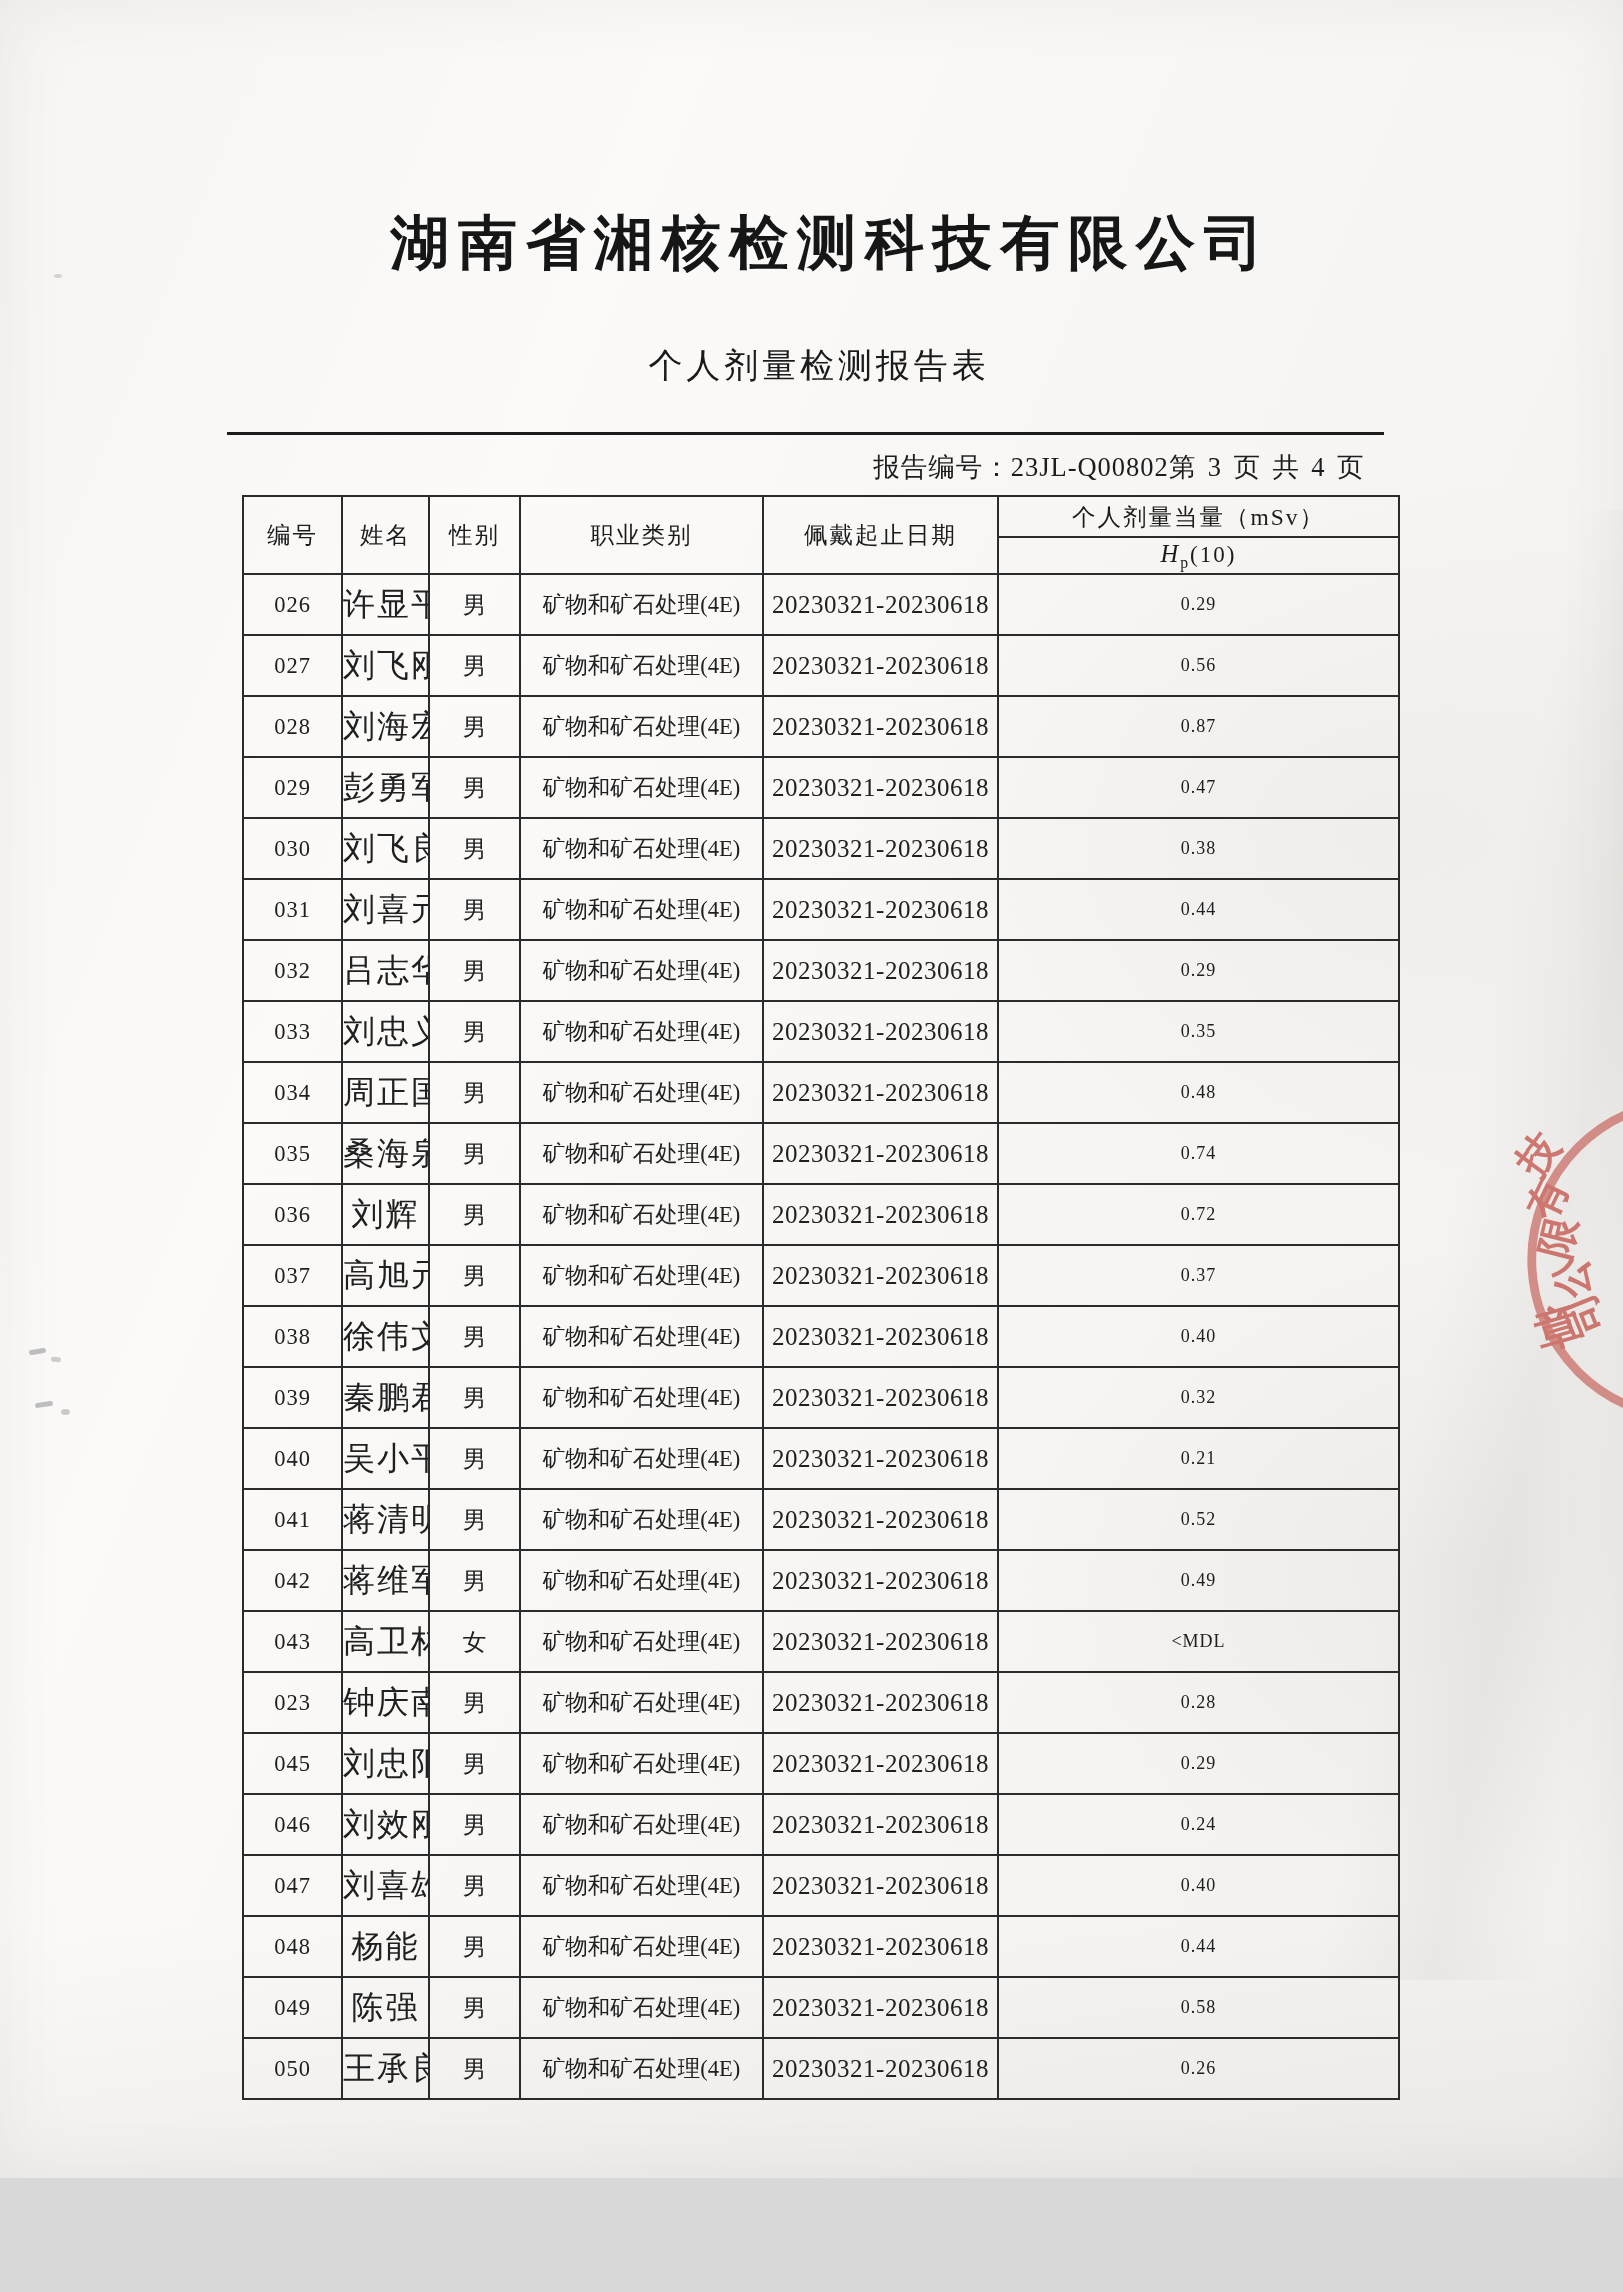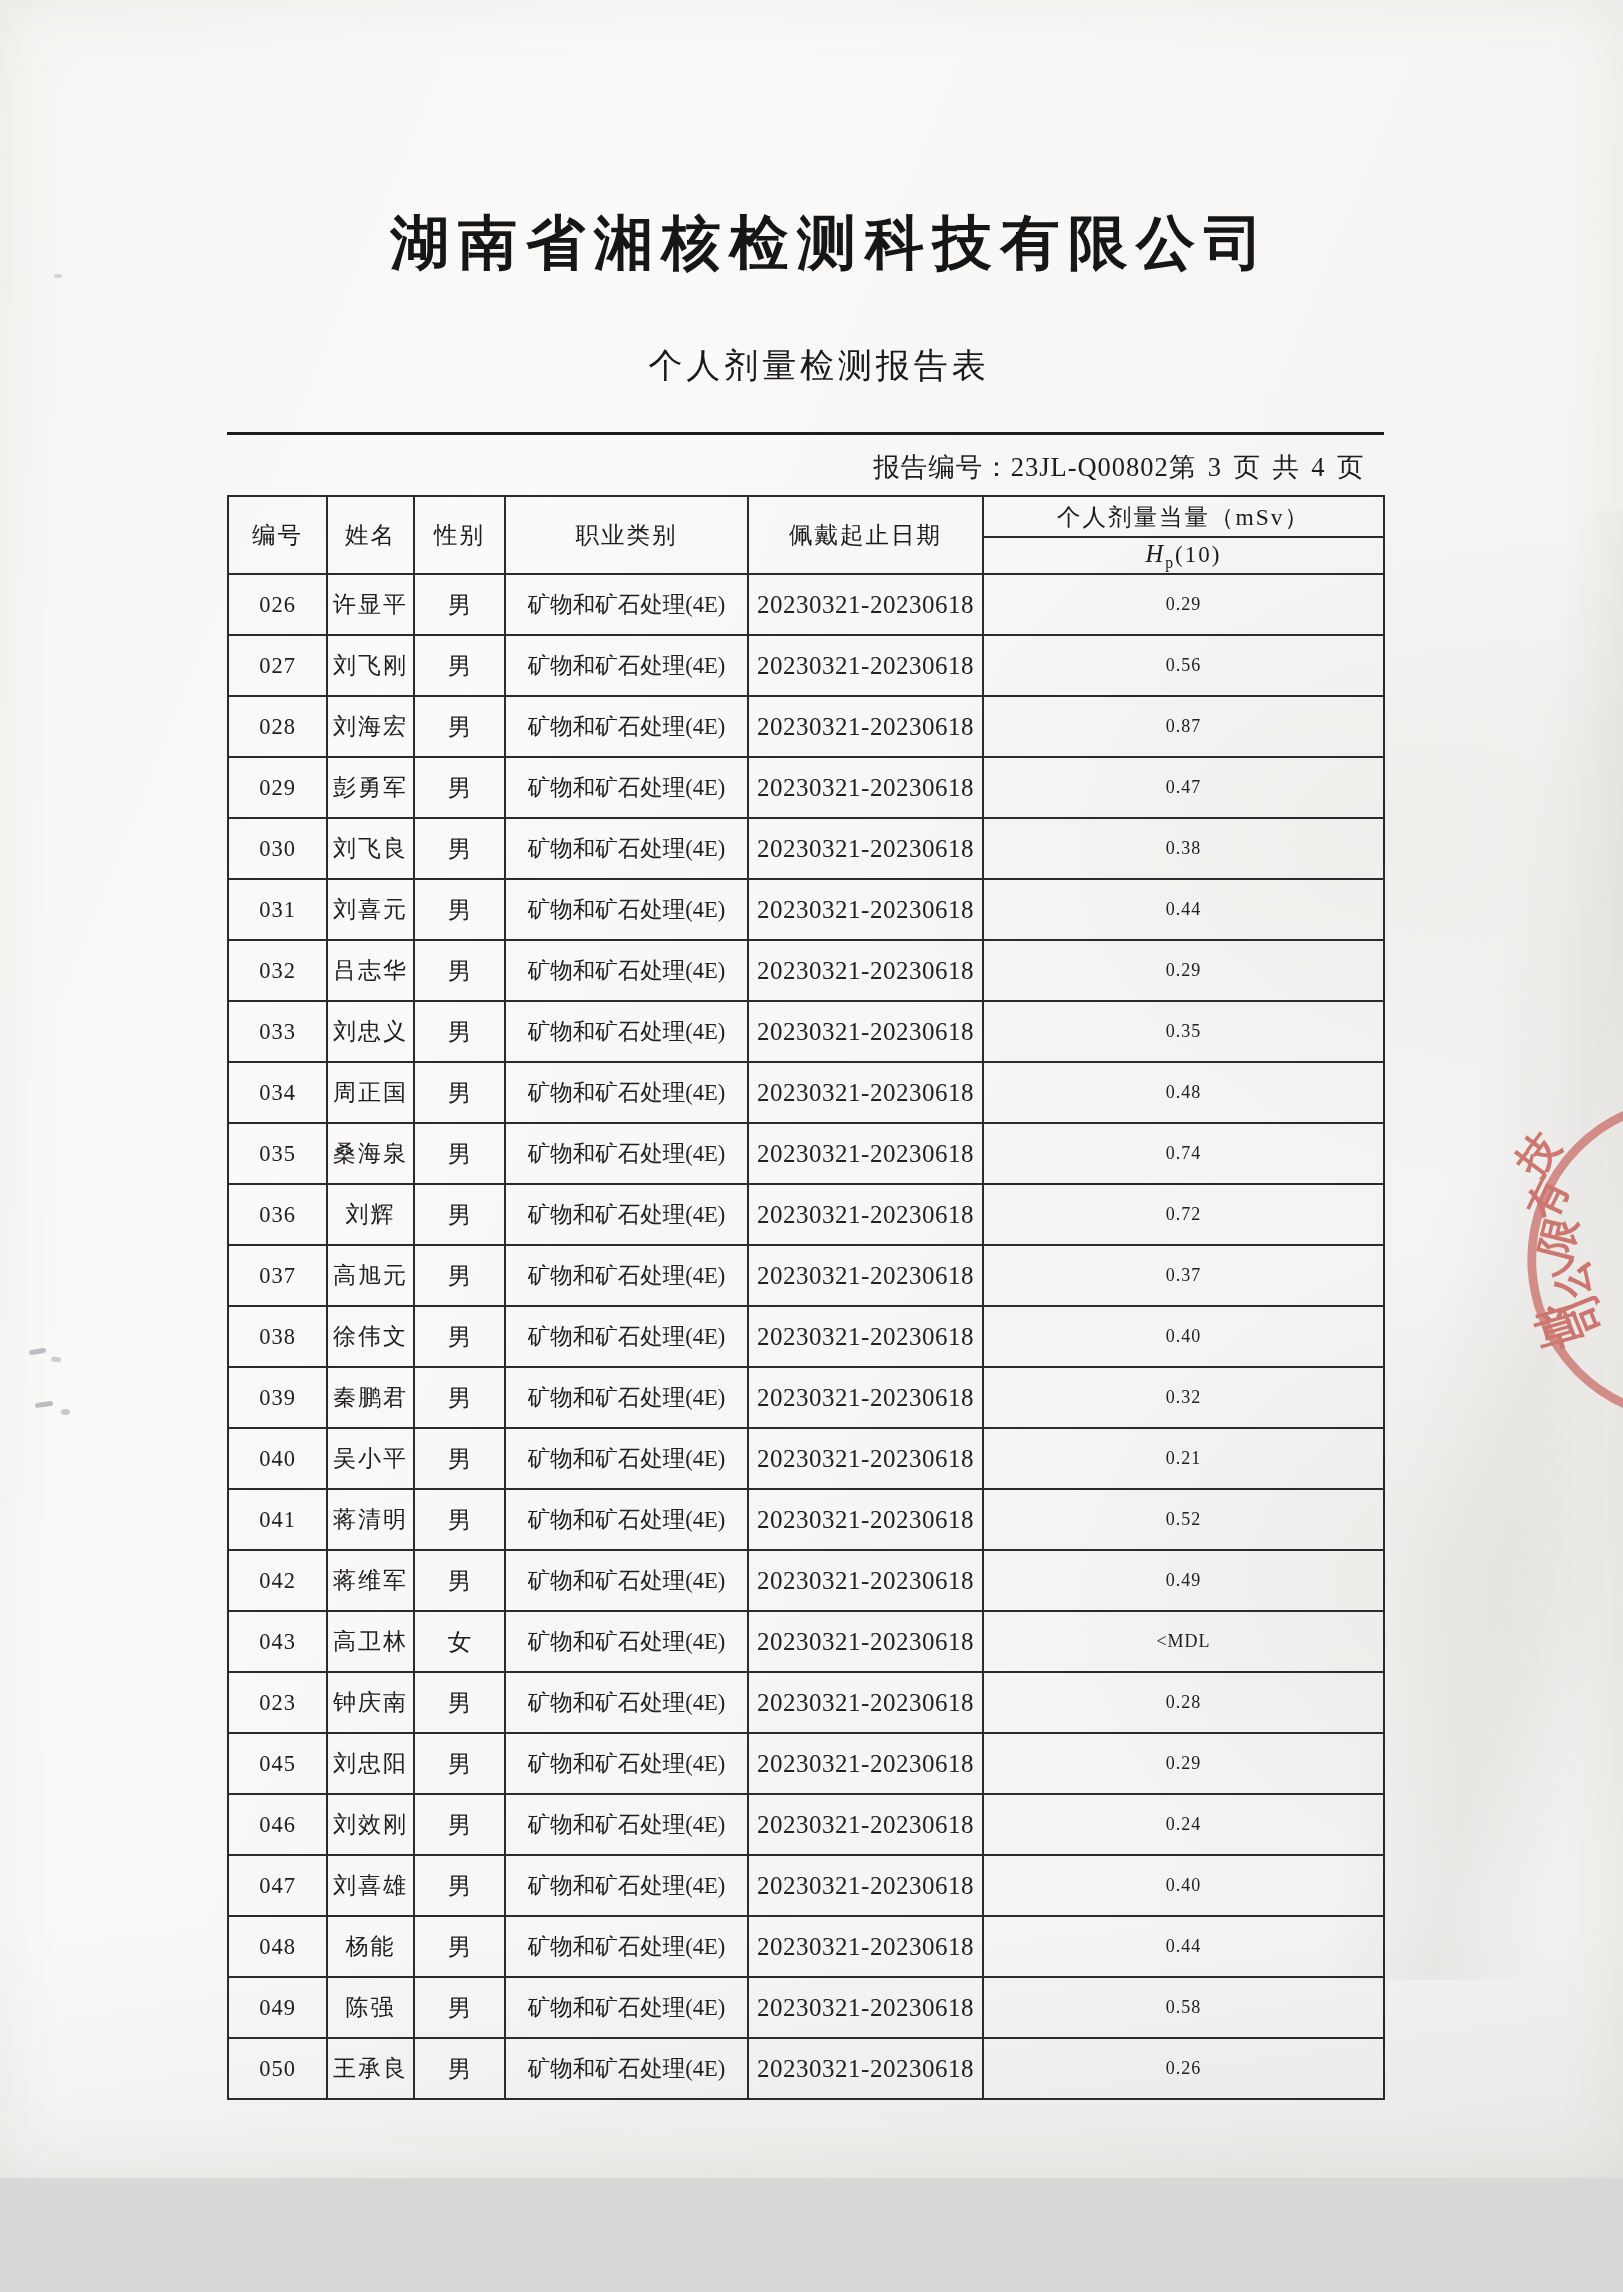--- a/index.html
+++ b/index.html
@@ -43,39 +43,39 @@
     background:#1c1c1c;
   }
   .report-row {
     position:absolute; top:449px; left:227px; width:1157px;
     display:flex; justify-content:flex-end; align-items:baseline;
     font-size:26.5px;
   }
   .report-no { letter-spacing:1px; padding-left:7.8px; }
   .page-info { letter-spacing:2.9px; padding-right:17.6px; }
   table.dose-table {
-    position:absolute; top:495px; left:227px; width:1157px;
+    position:absolute; top:495px; left:242px; width:1157px;
     border-collapse:collapse; table-layout:fixed;
     background:transparent;
     border-radius:23px;
   }
   table.dose-table th, table.dose-table td {
     border:2px solid #2b2b2b;
     text-align:center; vertical-align:middle;
     font-weight:normal;
     padding:0;
     overflow:hidden; white-space:nowrap;
   }
   table.dose-table { border:2.9px solid #262626; }
   thead th { font-size:23.5px; letter-spacing:2px; color:#1b1b1b; }
   thead tr.h1 th { height:39px; }
   thead tr.h2 th { height:35px; }
   tbody td { height:59px; font-size:22.5px; color:#202020; }
   td.c-id   { font-size:22.5px; letter-spacing:1px; }
-  td.c-name { font-size:23px; letter-spacing:2px; }
+  td.c-name { font-size:32px; letter-spacing:2px; }
   td.c-gender { font-size:23.5px; }
   td.c-occupation { font-size:22.5px; }
   td.c-period { font-size:25px; letter-spacing:0.5px; }
   td.c-dose { font-size:18px; letter-spacing:1px; }
   .hp-h { font-style:italic; font-size:24.5px; }
   .hp-sub { font-size:15.7px; }
   .hp-rest { font-size:23px; }
   .stamp-svg {
     position:absolute; left:1470px; top:1039px;
     width:294px; height:490px;

